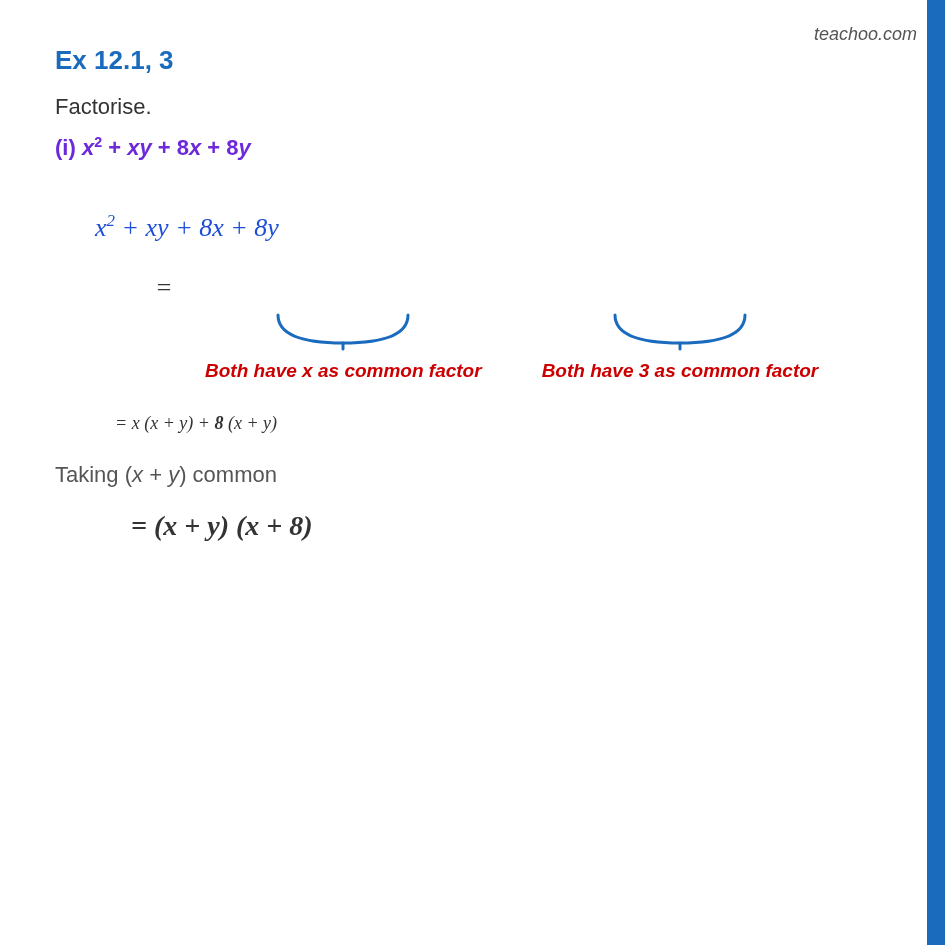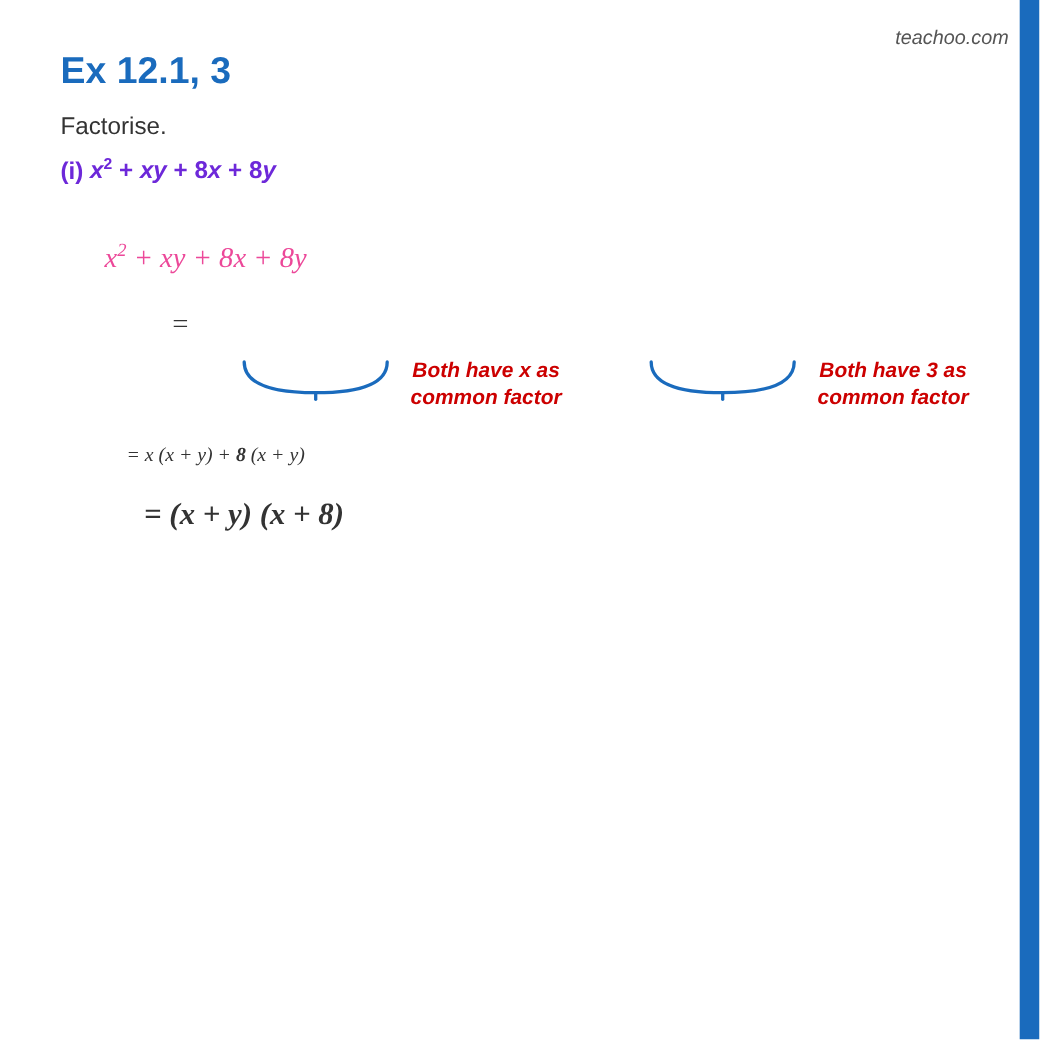--- a/index.html
+++ b/index.html
@@ -31,21 +31,21 @@
       height: 945px;
       background: #1a6bbd;
     }
 
     .content {
       padding: 45px 60px 40px 55px;
     }
 
     .exercise-title {
       font-family: Arial, sans-serif;
-      font-size: 34px;
+      font-size: 26px;
       font-weight: bold;
       color: #1a6bbd;
       margin-bottom: 18px;
     }
 
     .factorise-label {
       font-family: Arial, sans-serif;
       font-size: 22px;
       color: #333;
       margin-bottom: 14px;
@@ -60,21 +60,21 @@
     }
 
     .math-block {
       margin-left: 40px;
       margin-bottom: 30px;
     }
 
     .math-line {
       font-size: 26px;
       font-style: italic;
-      color: #ec4899;
+      color: #1d4ed8;
       margin-bottom: 8px;
     }
 
     .step-line {
       font-size: 26px;
       font-style: italic;
       color: #333;
       margin-left: 60px;
       margin-bottom: 10px;
       display: flex;
@@ -85,21 +85,21 @@
     .annotation-row {
       display: flex;
       margin-left: 110px;
       gap: 60px;
       margin-bottom: 30px;
       margin-top: 6px;
     }
 
     .annotation-group {
       display: flex;
-      flex-direction: row;
+      flex-direction: column;
       align-items: center;
     }
 
     .brace-container {
       display: flex;
       justify-content: center;
       width: 100%;
       margin-bottom: 4px;
     }
 
@@ -197,18 +197,21 @@
         </div>
         <div class="annotation-text">Both have 3 as common factor</div>
       </div>
     </div>
   </div>
 
   <div class="step2-line">
     = <i>x</i>&nbsp;(<i>x</i> + <i>y</i>) + <b>8</b>&nbsp;(<i>x</i> + <i>y</i>)
   </div>
 
+  <div class="taking-common">
+    Taking (<i>x</i> + <i>y</i>) common
+  </div>
 
   <div class="final-line">
     = <b>(<i>x</i> + <i>y</i>) (<i>x</i> + 8)</b>
   </div>
 
 </div>
 
 </body></html>

